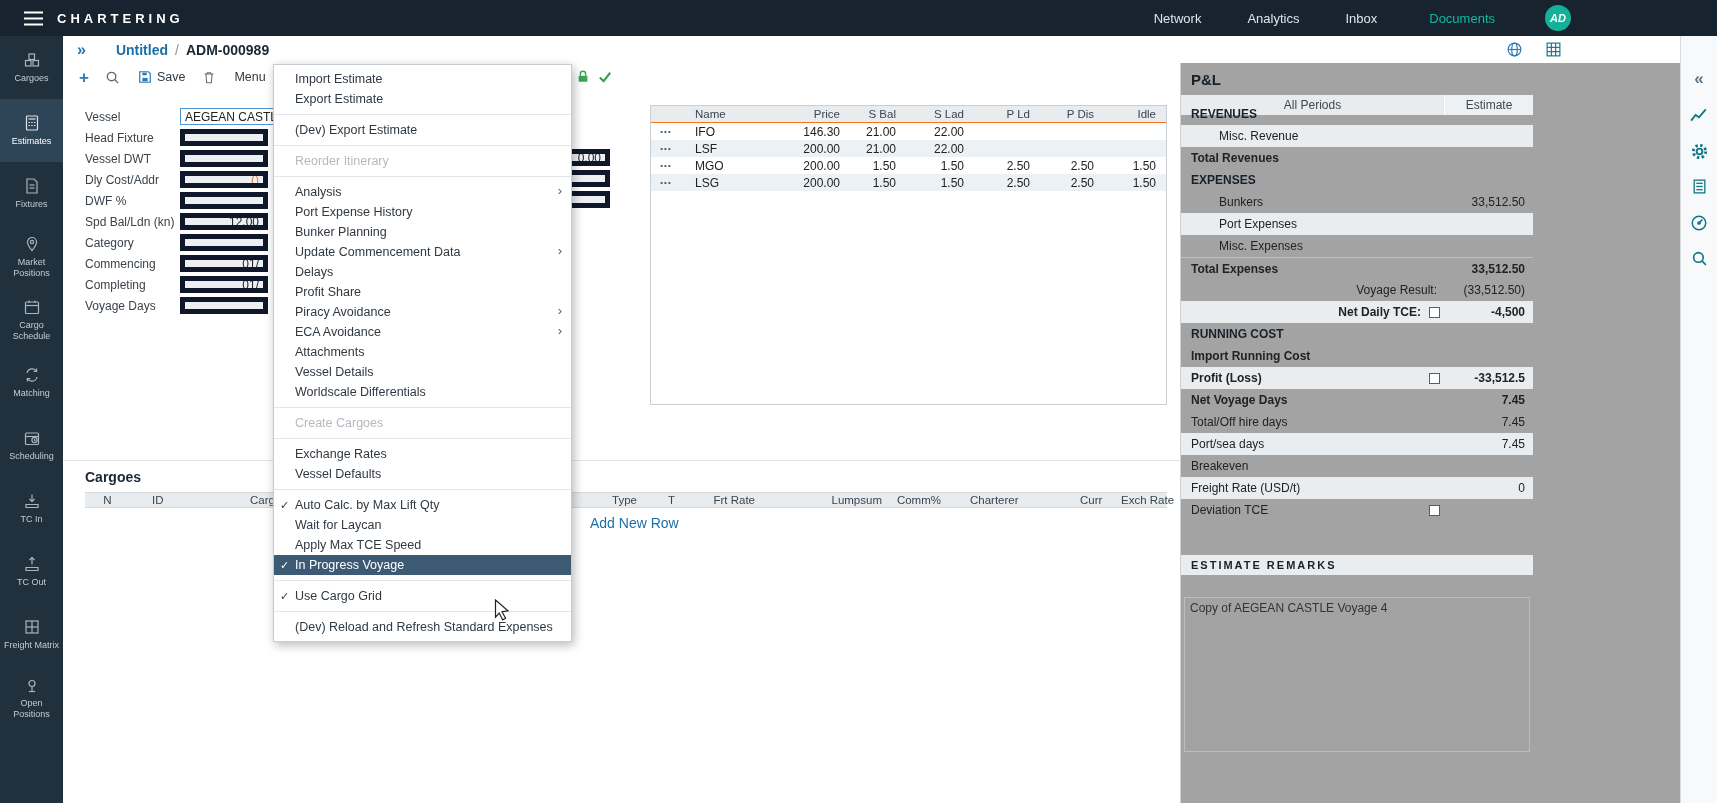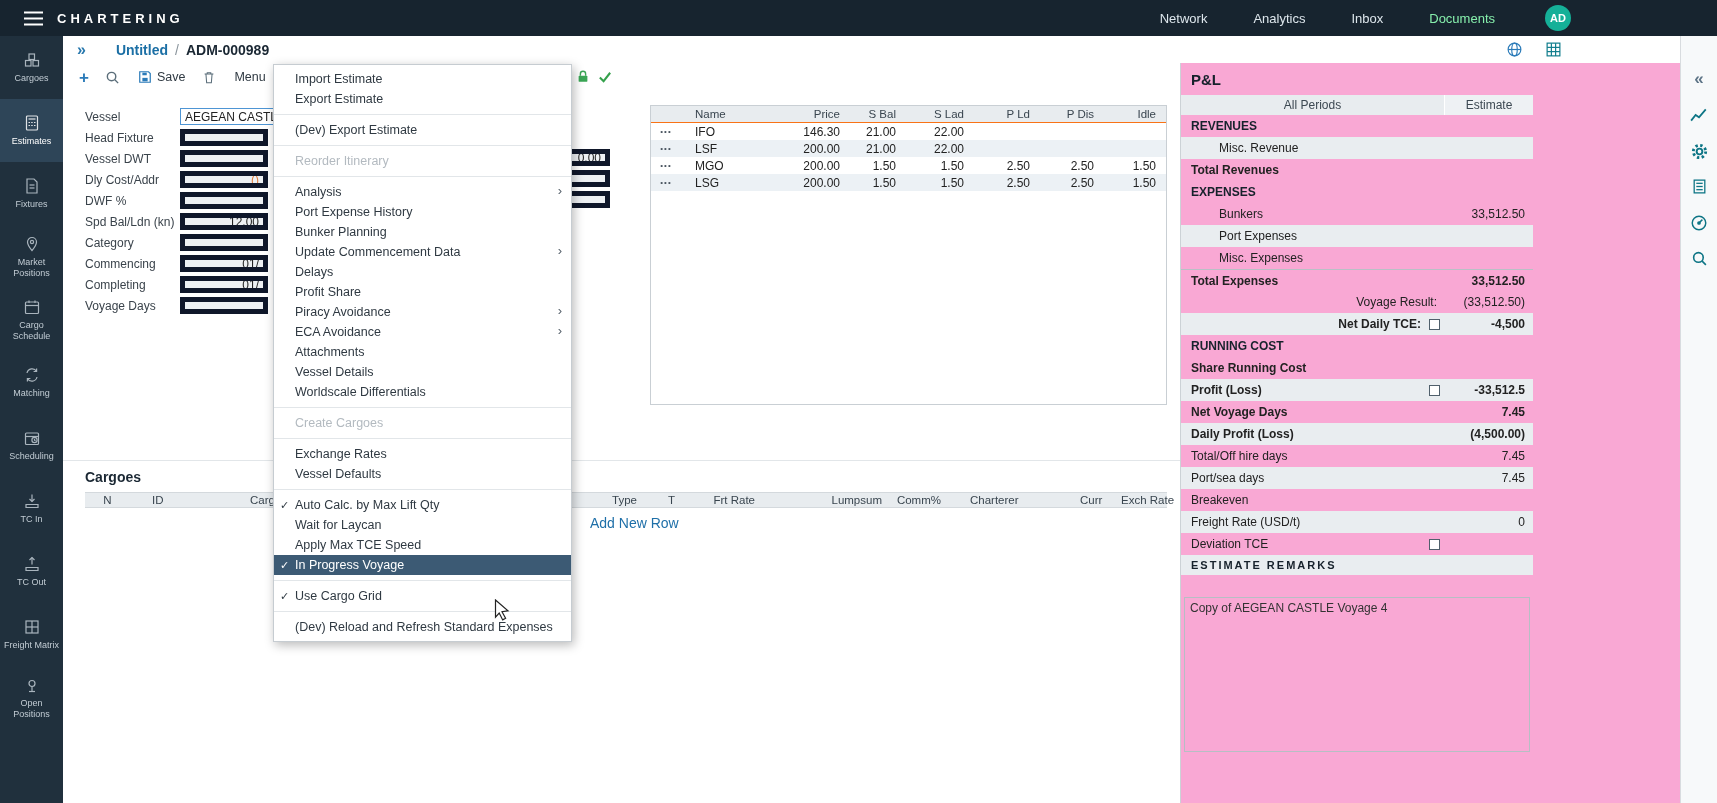--- a/index.html
+++ b/index.html
@@ -7,22 +7,22 @@
   body { font-family:"Liberation Sans", sans-serif; position:relative; overflow:hidden; background:#fff; color:#222; }
   svg { display:block; }
 
   
   .topbar { position:absolute; top:0; left:0; width:1717px; height:36px; background:#17242f; display:flex; align-items:center; }
   .hamburger { padding:0 14px 0 24px; cursor:pointer; }
   .app-title { font-size:13px; font-weight:bold; letter-spacing:4px; color:#fff; }
   .tspacer { flex:1; }
   .top-nav { display:flex; gap:46px; align-items:center; }
   .nav-item { font-size:13px; color:#dde6ec; cursor:pointer; }
-  .nav-item.dim { color:#86efac; }
-  .avatar { width:26px; height:26px; border-radius:50%; background:#15b098; color:#fff; font-size:11px; font-weight:bold; display:flex; align-items:center; justify-content:center; margin-left:50px; margin-right:146px; cursor:pointer; }
+  .nav-item.dim { color:#14b8a6;margin-left:6px; }
+  .avatar { width:26px; height:26px; border-radius:50%; background:#15b098; color:#fff; font-size:11px; font-weight:bold; display:flex; align-items:center; justify-content:center; margin-left:50px; margin-right:146px; cursor:pointer;font-style:italic; }
 
   
   .bodywrap { position:absolute; top:36px; left:0; width:1717px; height:767px; display:flex; }
   .sidebar { width:63px; background:#20303d; flex:none; }
   .side-item { height:63px; display:flex; flex-direction:column; align-items:center; justify-content:center; gap:4px; color:#c2ccd4; font-size:9px; line-height:1.15; text-align:center; cursor:pointer; padding:0 2px; }
   .side-item svg { stroke:currentColor; opacity:.85; }
   .side-item.active { background:#2e4558; color:#fff; }
 
   .content { width:1617px; display:flex; flex-direction:column; flex:none; }
   .header-row { height:27px; display:flex; align-items:center; padding-left:14px; position:relative; background:#fff; }
@@ -70,26 +70,26 @@
   .cargo-title { margin:8px 0 7px 22px; font-size:14px; font-weight:bold; color:#1a2733; }
   .chead { margin-left:22px; width:1082px; display:flex; height:16px; background:#e8ecef; border-top:1px solid #d4d9dd; border-bottom:1px solid #d4d9dd; font-size:11.5px; color:#39454f; align-items:center; }
   .cc { flex:none; white-space:nowrap; }
   .cc1{width:45px;text-align:center;} .cc2{width:120px;padding-left:22px;} .cc3{width:310px;}
   .cc4{width:105px;padding-left:52px;} .cc5{width:45px;padding-left:3px;} .cc6{width:45px;text-align:right;}
   .cc7{width:130px;text-align:right;padding-right:3px;} .cc8{width:56px;text-align:right;}
   .cc9{width:110px;padding-left:29px;} .cc10{width:70px;padding-left:29px;} .cc11{width:49px;text-align:right;padding-right:3px;}
   .add-row { display:inline-block; margin:7px 0 0 527px; color:#1e6fa8; font-size:14px; cursor:pointer; }
 
   
-  .pnl { width:500px; flex:none; border-left:1px solid #ccd2d6; position:relative; background:#f9a8d4; }
+  .pnl { width:500px; flex:none; border-left:1px solid #ccd2d6; position:relative; background:#a3a3a3; }
   .pnl-title { position:absolute; left:10px; top:8px; font-size:15px; font-weight:bold; color:#16212b; }
   .pnl-band { position:absolute; top:32px; left:0; width:352px; height:20px; display:flex; font-size:12px; color:#3c4852; }
   .pnl-band .cell1 { width:263px; background:#e8ecef; display:flex; align-items:center; justify-content:center; }
   .pnl-band .cell2 { width:89px; background:#eef1f4; border-left:1px solid #fff; display:flex; align-items:center; justify-content:center; cursor:pointer; }
-  .pnl-rows { position:absolute; top:52px; left:0; width:352px; }
+  .pnl-rows { position:absolute; top:40px; left:0; width:352px; }
   .prow { height:22px; display:flex; align-items:center; font-size:12px; color:#222; padding-left:10px; }
   .prow.shade { background:#e9edf0; }
   .plabel { flex:1; }
   .prow.sec .plabel { font-weight:bold; color:#17222c; }
   .prow.bold .plabel, .prow.bold .pval { font-weight:bold; }
   .prow.ind { padding-left:38px; }
   .prow.rlabel .plabel { text-align:right; padding-right:8px; }
   .prow.btop { border-top:1px solid #b9c0c6; }
   .pcheck { width:11px; height:11px; border:1px solid #50606c; background:#fff; margin-right:5px; flex:none; cursor:pointer; }
   .pval { width:88px; text-align:right; padding-right:8px; flex:none; }
@@ -497,35 +497,31 @@
           <div class="prow rlabel bold shade">
               <span class="plabel">Net Daily TCE:</span>
               <span class="pcheck"></span>
               <span class="pval">-4,500</span>
             </div>
           <div class="prow sec">
               <span class="plabel">RUNNING COST</span>
               <span class="pval"></span>
             </div>
           <div class="prow bold">
-              <span class="plabel">Share Running Cost</span>
+              <span class="plabel">Import Running Cost</span>
               <span class="pval"></span>
             </div>
           <div class="prow bold shade">
               <span class="plabel">Profit (Loss)</span>
               <span class="pcheck"></span>
               <span class="pval">-33,512.5</span>
             </div>
           <div class="prow bold">
               <span class="plabel">Net Voyage Days</span>
               <span class="pval">7.45</span>
-            </div>
-          <div class="prow bold shade">
-              <span class="plabel">Daily Profit (Loss)</span>
-              <span class="pval">(4,500.00)</span>
             </div>
           <div class="prow">
               <span class="plabel">Total/Off hire days</span>
               <span class="pval">7.45</span>
             </div>
           <div class="prow shade">
               <span class="plabel">Port/sea days</span>
               <span class="pval">7.45</span>
             </div>
           <div class="prow">

